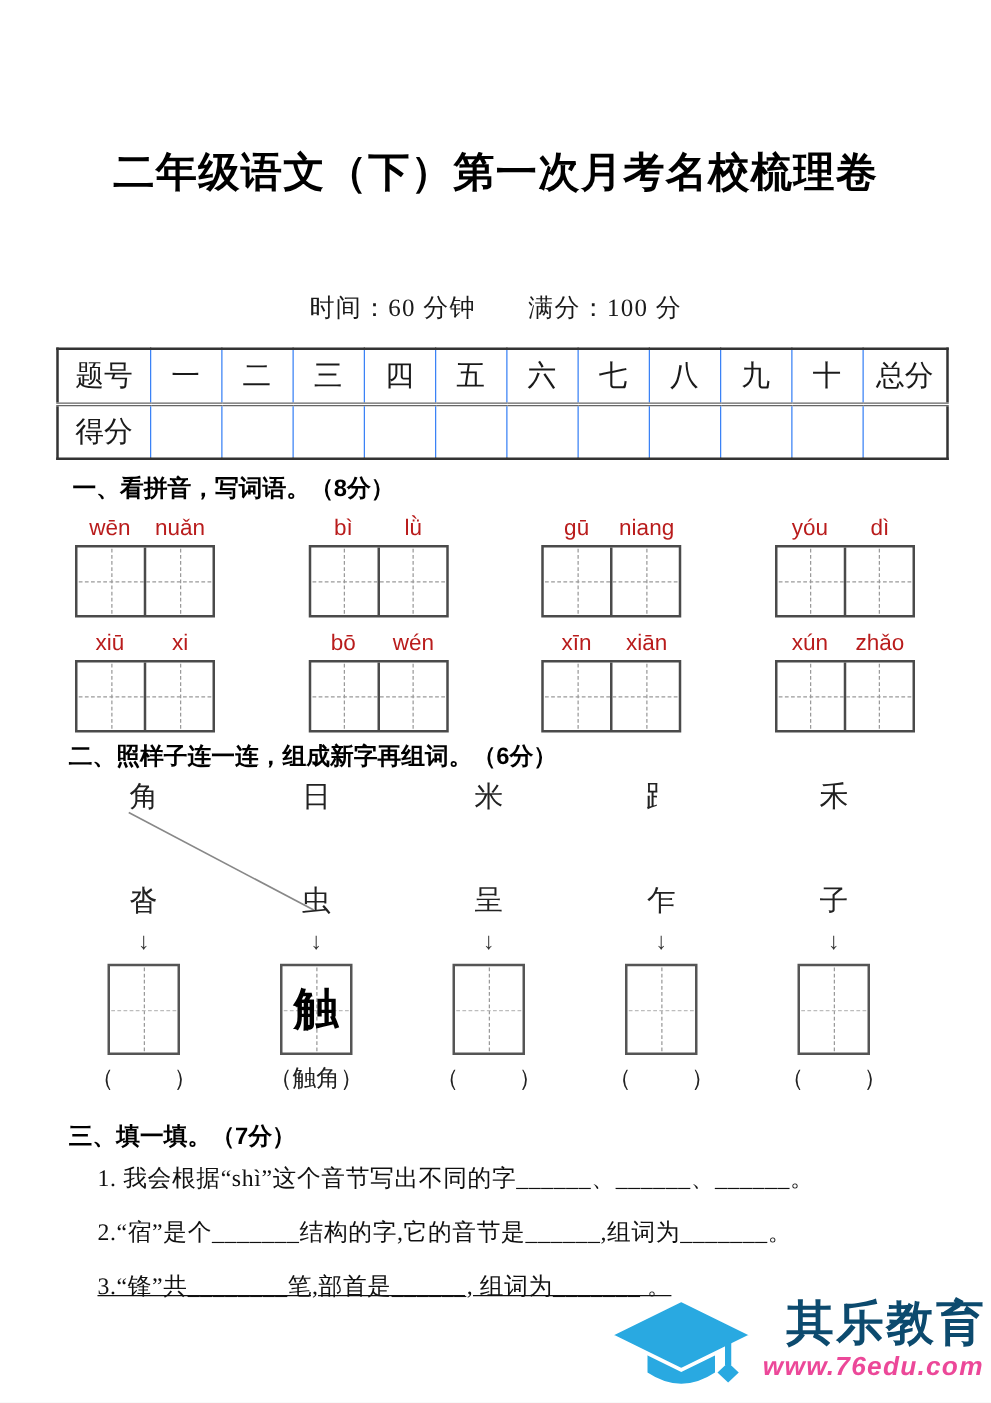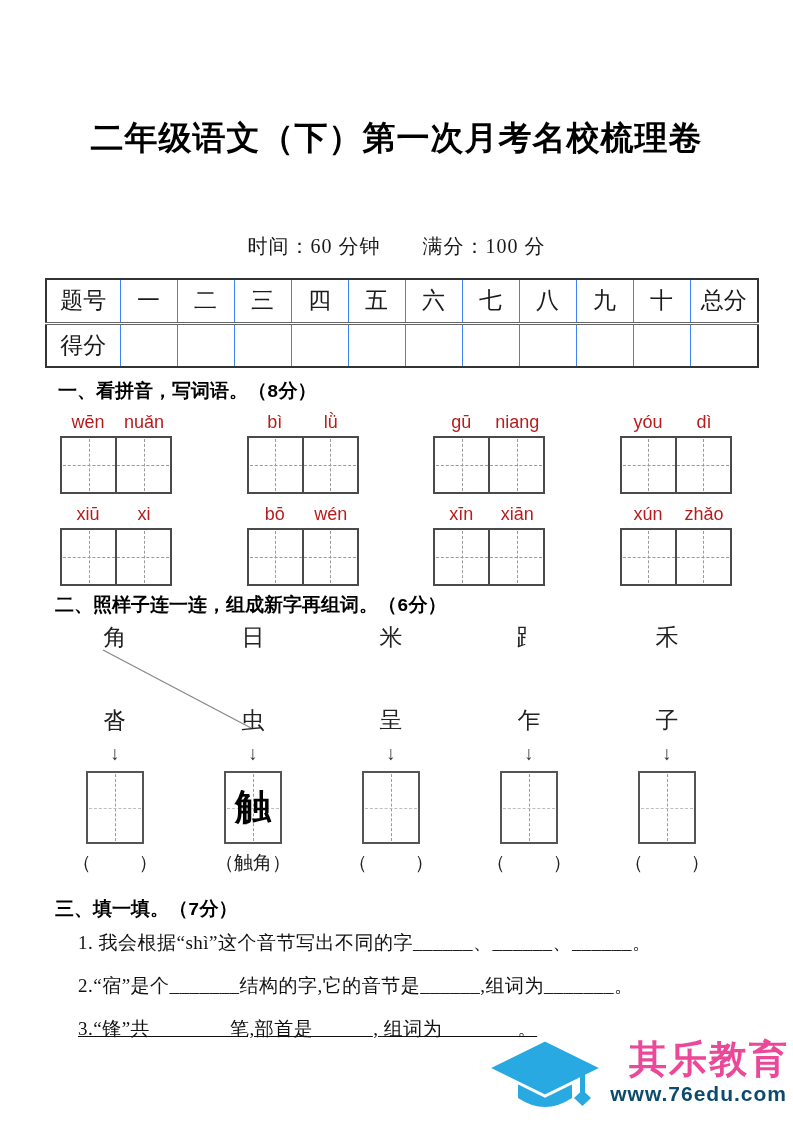--- a/index.html
+++ b/index.html
@@ -30,21 +30,21 @@
     font-size:23px; padding:0;
   }
   .score-table tr:first-child td { border-bottom:3px double #666; }
   .score-table td.lbl { width:74px; }
   .score-table td.num { width:57px; }
   .score-table td.tot { width:68px;margin-top:12px; }
   .score-table { border:2px solid #333; }
 
   
   .sec-head {
-    position:absolute; font-family:Liberation Mono, monospace;
+    position:absolute; font-family:Liberation Sans, sans-serif;
     font-weight:bold; font-size:19px; color:#000; white-space:nowrap;
   }
 
   
   .sec1 { position:absolute; top:412px; left:60px; width:672px; }
   .pin-row { display:flex; justify-content:space-between; margin-bottom:10px; }
   .pin-group { width:112px; }
   .pin-line { display:flex; height:24px; font-family:"Liberation Sans", sans-serif;
     font-size:18px; color:#b91c1c; }
   .pin-line span { flex:1; text-align:center; white-space:nowrap; }
@@ -346,18 +346,18 @@
   <div class="sec3-q" style="top:1016px;text-decoration:underline;">3.“锋”共________笔,部首是______, 组词为_______ 。</div>
 
   <div class="logo">
     <svg class="logo-cap" viewBox="0 0 118 84">
       <path d="M30,38 L30,60 Q57,78 84,60 L84,38 Q57,56 30,38 Z" fill="#29a9e1"></path>
       <polygon points="57,2 114,30 57,58 0,30" fill="#29a9e1" stroke="#ffffff" stroke-width="3"></polygon>
       <rect x="92" y="36" width="5" height="18" fill="#29a9e1"></rect>
       <polygon points="94.5,52 103,60 94.5,68 86,60" fill="#29a9e1"></polygon>
     </svg>
     <div class="logo-txt">
-      <div class="logo-brand" style="color:#ec4899;">其乐教育</div>
-      <div class="logo-url" style="color:#0c4a6e;">www.76edu.com</div>
+      <div class="logo-brand" style="color:#0c4a6e;">其乐教育</div>
+      <div class="logo-url" style="color:#ec4899;font-style:italic;">www.76edu.com</div>
     </div>
   </div>
 
 </div>
 
 </body></html>

